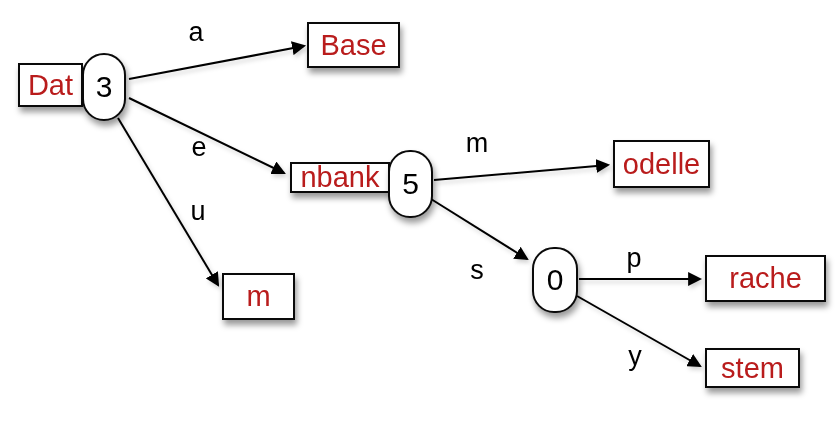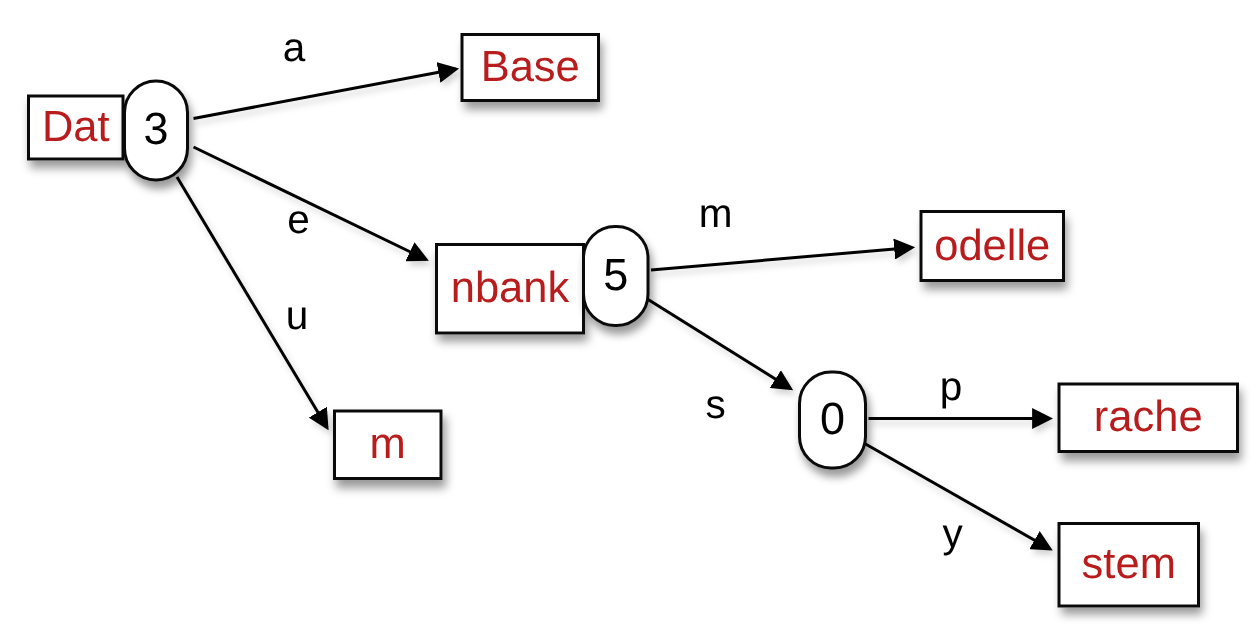--- a/index.html
+++ b/index.html
@@ -89,21 +89,21 @@
     <span>Dat</span>
   </div>
   <div class="capsule" style="left:82px; top:53px; width:44px; height:68px;">
     <span>3</span>
   </div>
 
   <div class="box" style="left:307px; top:22px; width:93px; height:46px;">
     <span>Base</span>
   </div>
 
-  <div class="box" style="left:290px; top:162px; width:100px; height:61px;">
+  <div class="box" style="left:290px; top:162px; width:100px; height:31px;">
     <span>nbank</span>
   </div>
   <div class="capsule" style="left:388px; top:150px; width:45px; height:68px;">
     <span>5</span>
   </div>
 
   <div class="box" style="left:222px; top:273px; width:73px; height:47px;">
     <span>m</span>
   </div>
 
@@ -112,21 +112,21 @@
   </div>
 
   <div class="capsule" style="left:532px; top:247px; width:46px; height:66px;">
     <span>0</span>
   </div>
 
   <div class="box" style="left:705px; top:255px; width:121px; height:47px;">
     <span>rache</span>
   </div>
 
-  <div class="box" style="left:705px; top:348px; width:95px; height:57px;">
+  <div class="box" style="left:705px; top:348px; width:95px; height:40px;">
     <span>stem</span>
   </div>
 
   <span class="edge-label" style="left:196px; top:32px;">a</span>
   <span class="edge-label" style="left:199px; top:147px;">e</span>
   <span class="edge-label" style="left:198px; top:211px;">u</span>
   <span class="edge-label" style="left:477px; top:143px;">m</span>
   <span class="edge-label" style="left:477px; top:270px;">s</span>
   <span class="edge-label" style="left:634px; top:258px;">p</span>
   <span class="edge-label" style="left:635px; top:356px;">y</span>

